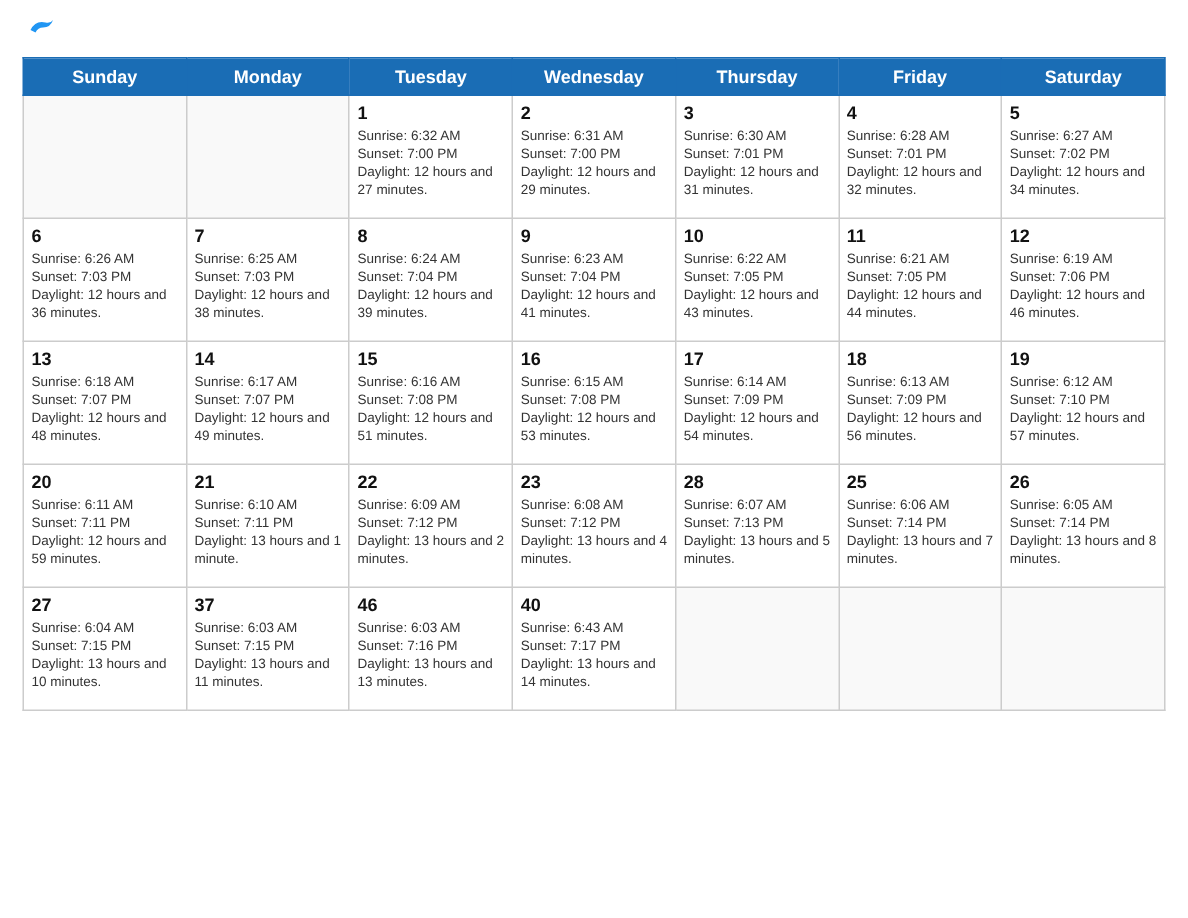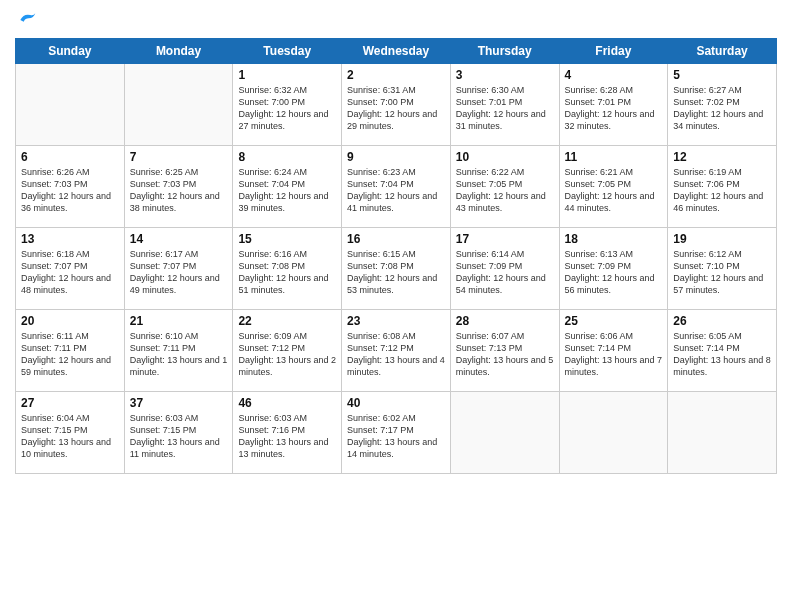--- a/index.html
+++ b/index.html
@@ -299,21 +299,21 @@
 Daylight: 13 hours and 11 minutes.</div>
           </td>
           <td>
             <span class="day-num">46</span>
             <div class="day-info">Sunrise: 6:03 AM
 Sunset: 7:16 PM
 Daylight: 13 hours and 13 minutes.</div>
           </td>
           <td>
             <span class="day-num">40</span>
-            <div class="day-info">Sunrise: 6:02 AM
+            <div class="day-info">Sunrise: 6:43 AM
 Sunset: 7:17 PM
 Daylight: 13 hours and 14 minutes.</div>
           </td>
           <td class="empty-cell"></td>
           <td class="empty-cell"></td>
           <td class="empty-cell"></td>
         </tr>
       </tbody>
   </table>
 </div>

